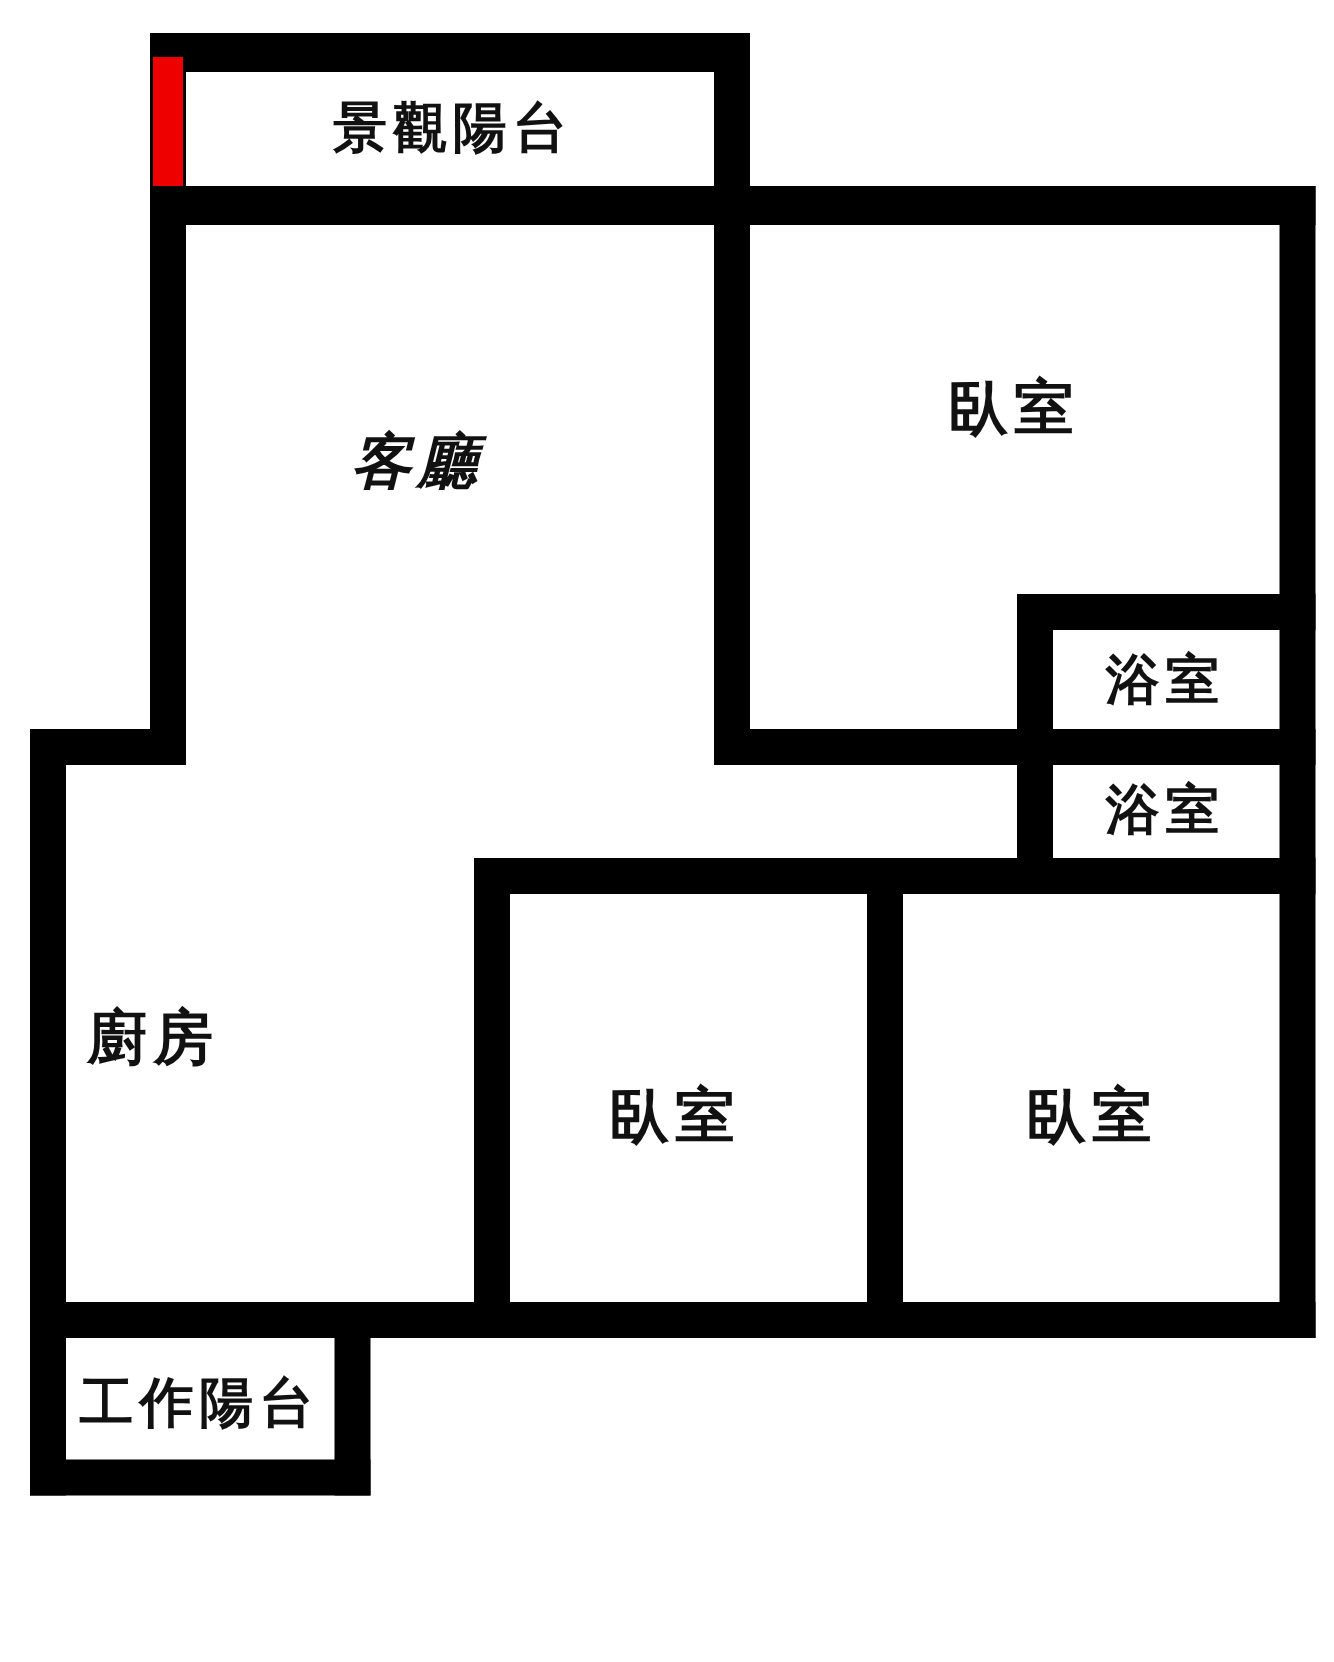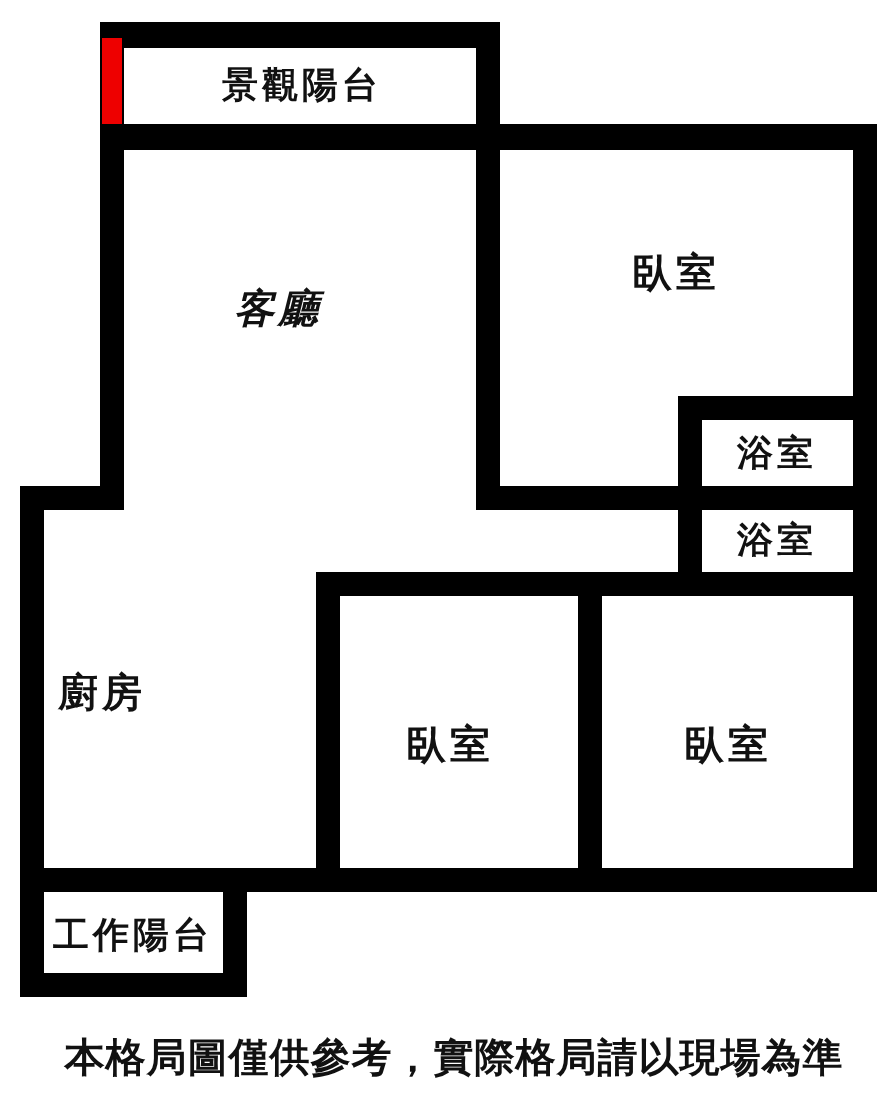--- a/index.html
+++ b/index.html
@@ -97,15 +97,14 @@
   <div class="room-label fs-small" style="left:777px;top:540px;">浴室</div>
 
   <div class="room-label fs-room" style="left:102px;top:692px;">廚房</div>
 
   <div class="room-label fs-room" style="left:450px;top:744px;">臥室</div>
 
   <div class="room-label fs-room" style="left:728px;top:744px;">臥室</div>
 
   <div class="room-label fs-small" style="left:133px;top:935px;">工作陽台</div>
 
-  <div class="disclaimer">本格局圖僅供參考，實際格局請以現場為準</div>
 
 </div>
 
 </body></html>

